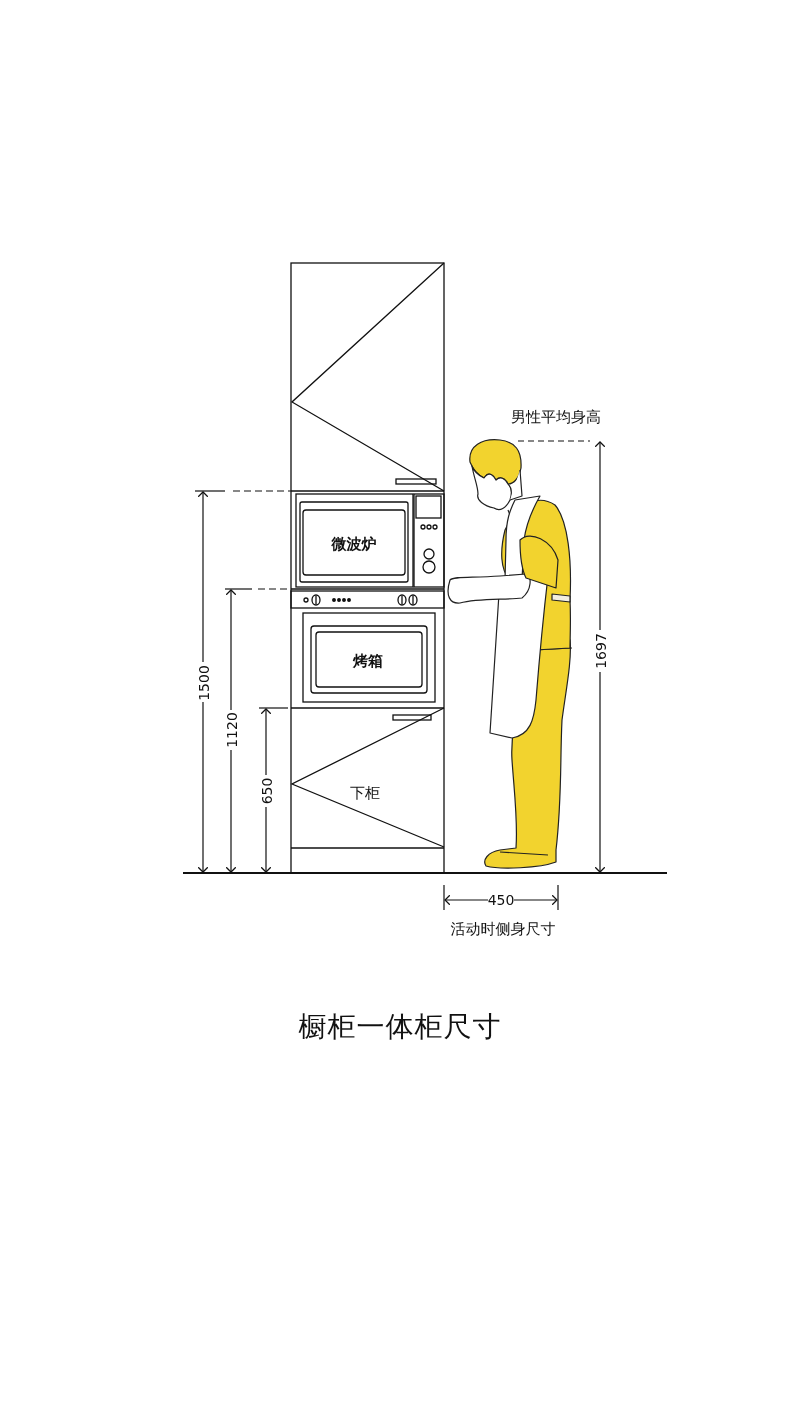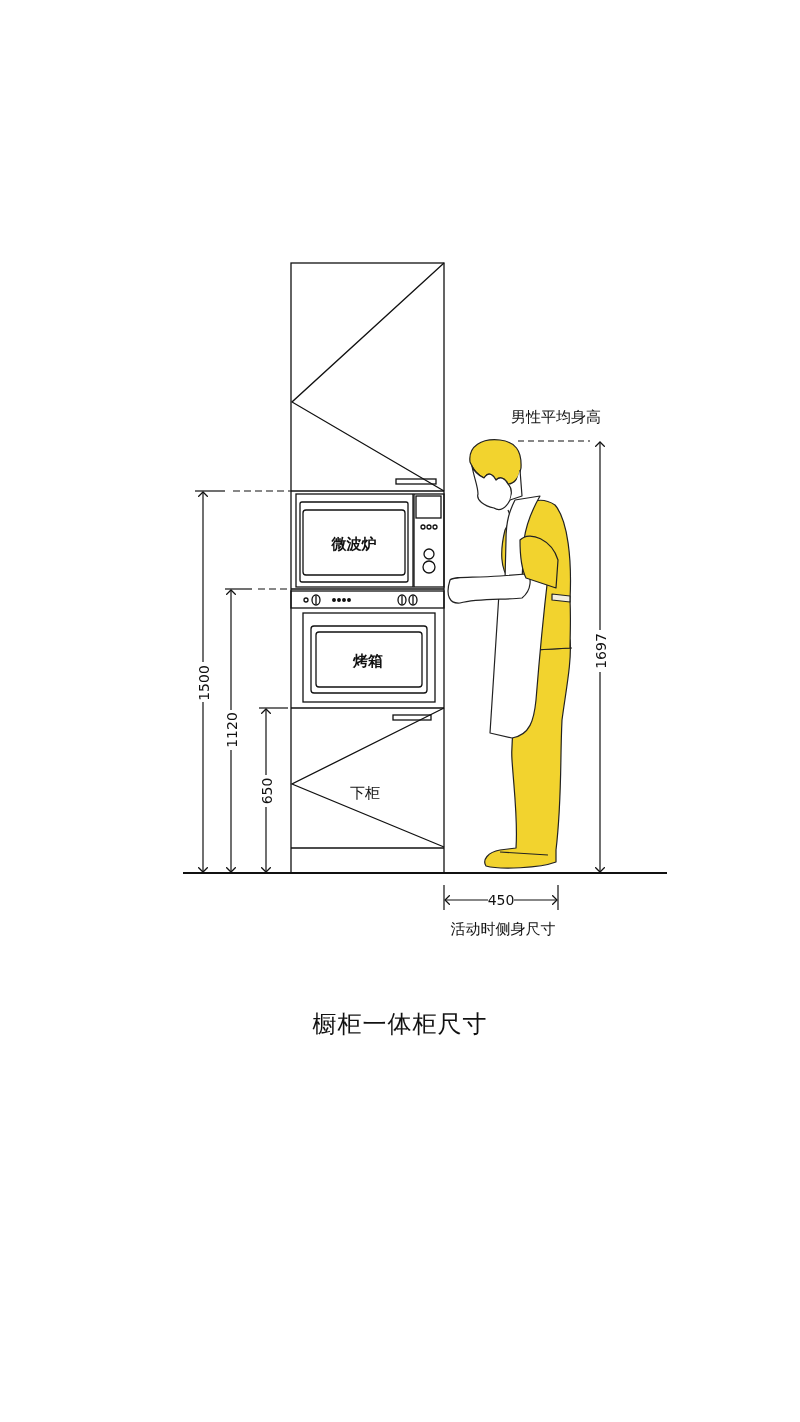--- a/index.html
+++ b/index.html
@@ -1,21 +1,21 @@
 <!DOCTYPE html>
 <html><head>
 <meta charset="utf-8">
 <style>
   html, body { margin:0; padding:0; background:#ffffff; }
   body { width:800px; height:1422px; position:relative; overflow:hidden;
          font-family:"DejaVu Sans","Liberation Sans",sans-serif; }
   svg { position:absolute; left:0; top:0; }
   .lbl { font-family:"DejaVu Sans","Liberation Sans",sans-serif; fill:#111; }
   .title { position:absolute; left:0; width:800px; top:1008px; text-align:center;
-           font-size:24px; color:#111; letter-spacing:1px; }
+           font-size:28px; color:#111; letter-spacing:1px; }
 </style>
 </head>
 <body>
 
 <svg width="800" height="1422" viewBox="0 0 800 1422">
   <defs>
     <marker id="arr" viewBox="0 0 10 10" refX="5" refY="5" markerWidth="8" markerHeight="8" orient="auto-start-reverse">
       <path d="M0,0 L5,5 L0,10" fill="none" stroke="#111" stroke-width="1.3"></path>
     </marker>
   </defs>

